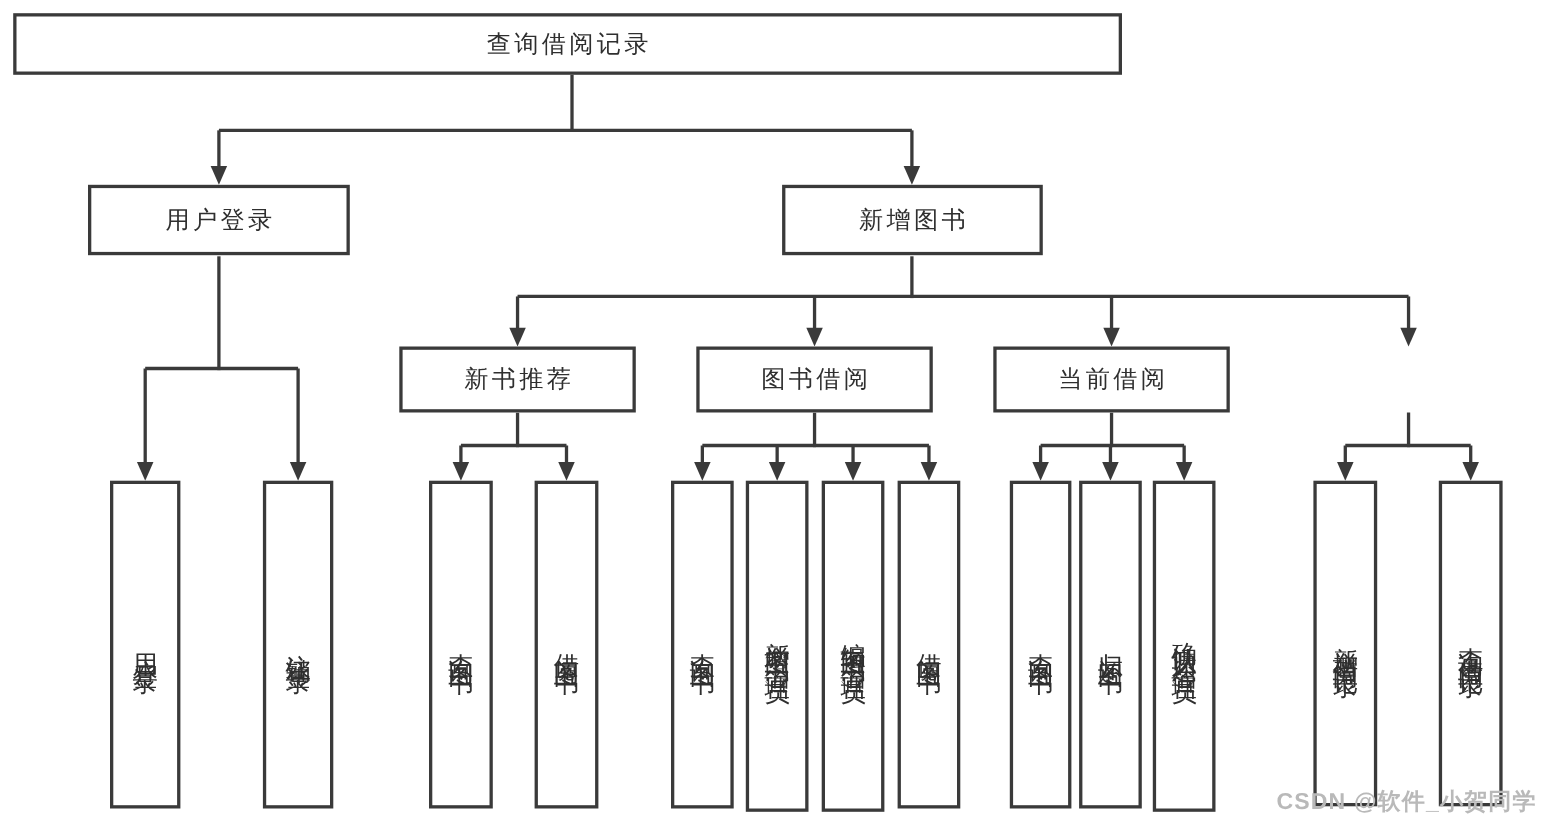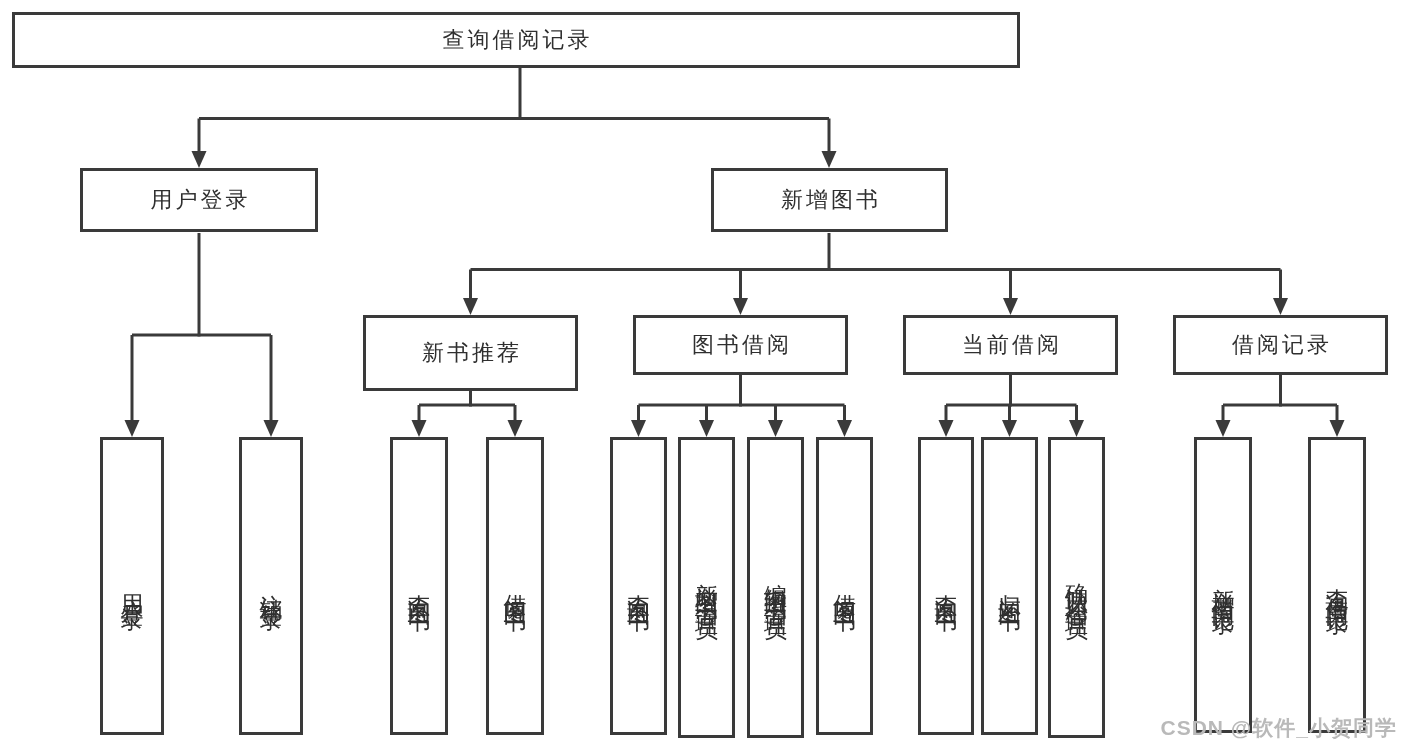--- a/index.html
+++ b/index.html
@@ -122,24 +122,23 @@
       <polygon points="1215.5,420 1230.5,420 1223,437"></polygon>
       <polygon points="1329.5,420 1344.5,420 1337,437"></polygon>
     </g>
   </svg>
 
   <div class="node hbox" style="left:12px;top:12px;width:1008px;height:56px;">查询借阅记录</div>
 
   <div class="node hbox" style="left:80px;top:168px;width:238px;height:64px;">用户登录</div>
   <div class="node hbox" style="left:711px;top:168px;width:237px;height:64px;">新增图书</div>
 
-  <div class="node hbox" style="left:363px;top:315px;width:215px;height:76px;">新书推荐</div>
+  <div class="node hbox" style="left:363px;top:315px;width:215px;height:60px;">新书推荐</div>
   <div class="node hbox" style="left:903px;top:315px;width:215px;height:60px;">当前借阅</div>
   <div class="node hbox" style="left:633px;top:315px;width:215px;height:60px;">图书借阅</div>
-  <div class="node hbox" style="left:1173px;top:315px;width:215px;height:60px;">借阅记录</div>
 
   <div class="node vbox" style="left:100px;top:437px;width:64px;height:298px;">
     <span class="vtext">用户登录</span>
   </div>
   <div class="node vbox" style="left:239px;top:437px;width:64px;height:298px;">
     <span class="vtext">注销登录</span>
   </div>
 
   <div class="node vbox" style="left:390px;top:437px;width:58px;height:298px;">
     <span class="vtext">查询图书</span>

